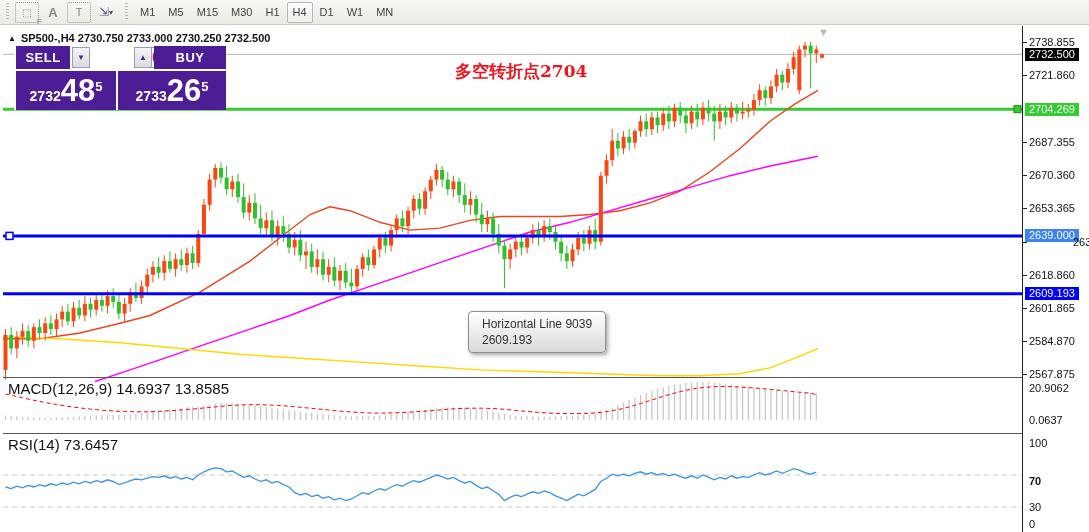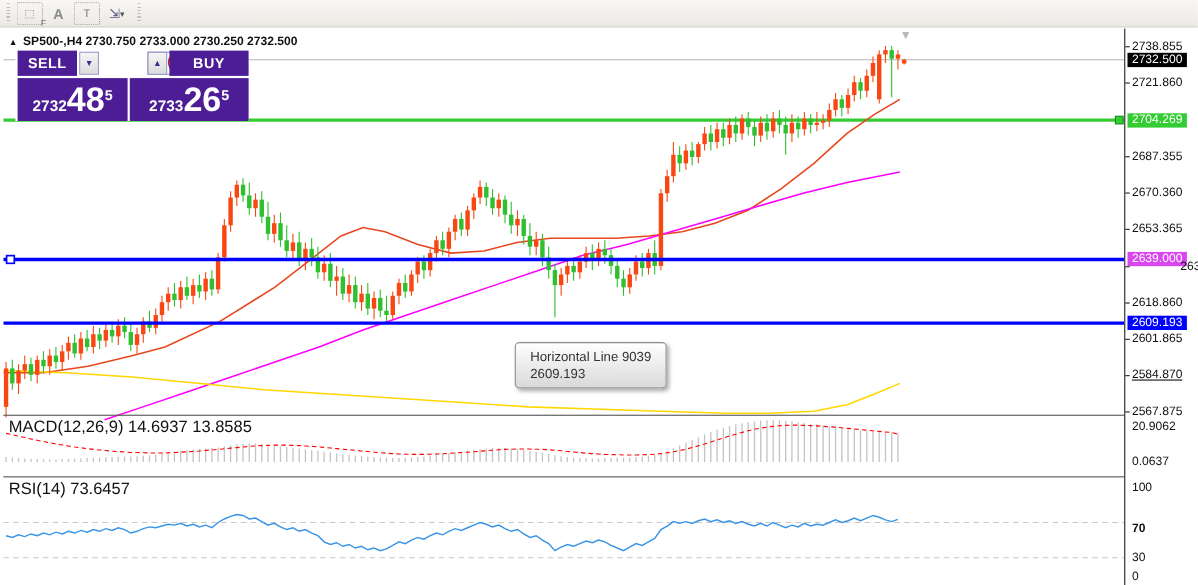--- a/index.html
+++ b/index.html
@@ -71,20 +71,31 @@
     <div class="tbtn icon-dotbox">⬚<span class="icon-f-sub">F</span></div>
     <div class="tbtn">
         <span class="icon-a">A</span>
       </div>
     <div class="tbtn icon-dotbox">T</div>
     <div class="tbtn">
         <span class="arrows-glyph">⇲</span>
         <span class="caret">▾</span>
       </div>
     <div class="grip"></div>
+    <div id="tf-group" style="display:flex;gap:1px;">
+        <div class="tbtn">M1</div>
+        <div class="tbtn">M5</div>
+        <div class="tbtn">M15</div>
+        <div class="tbtn">M30</div>
+        <div class="tbtn">H1</div>
+        <div class="tbtn active">H4</div>
+        <div class="tbtn">D1</div>
+        <div class="tbtn">W1</div>
+        <div class="tbtn">MN</div>
+      </div>
   </div>
 
   <div id="chartwin">
     <div id="title-row">
       <span id="title-tri">▲</span>
       <span>SP500-,H4  2730.750 2733.000 2730.250 2732.500</span>
     </div>
 
     <svg id="main-svg" width="1019" height="353" style="left:3px;top:5px;">
         <line x1="0" y1="23.33980582524268" x2="1019" y2="23.33980582524268" stroke="#b4b4b4" stroke-width="1"></line>
@@ -562,20 +573,21 @@
       </div>
       <div class="qcell" style="left:104px;top:25px;width:108px;height:39px;">
         <span class="bigprice">
           <span class="bp-small">2733</span>
           <span class="bp-big">26</span>
           <span class="bp-sup">5</span>
         </span>
       </div>
     </div>
 
+    <div id="annotation" style="left: 455px; top: 34px; color: rgb(242, 18, 30);">多空转折点2704</div>
 
     <div id="tooltip" style="left: 468px; top: 285px;">
       <div>Horizontal Line 9039</div>
       <div>2609.193</div>
     </div>
 
     <div id="scroll-marker" style="left: 818px; top: 0px;">▼</div>
 
     <div id="right-axis">
         <div class="ax-label" style="top: 9.5px;">2738.855</div>
@@ -583,29 +595,29 @@
         <div class="ax-label hl" style="top: 21.8398px; background: rgb(0, 0, 0);">2732.500</div>
         <div class="ax-label" style="top: 42.5px;">2721.860</div>
         <div class="ax-tick" style="top: 49px;"></div>
         <div class="ax-label hl" style="top: 76.6573px; background: rgb(51, 204, 51);">2704.269</div>
         <div class="ax-label" style="top: 109.5px;">2687.355</div>
         <div class="ax-tick" style="top: 116px;"></div>
         <div class="ax-label" style="top: 142.5px;">2670.360</div>
         <div class="ax-tick" style="top: 149px;"></div>
         <div class="ax-label" style="top: 175.5px;">2653.365</div>
         <div class="ax-tick" style="top: 182px;"></div>
-        <div class="ax-label hl" style="top: 203.393px; background: #d946ef;">2639.000</div>
+        <div class="ax-label hl" style="top: 203.393px; background: #3b82f6;">2639.000</div>
         <div class="ax-label" style="top: 209.5px; margin-left: 44px;">2635.855</div>
         <div class="ax-tick" style="top: 216px;"></div>
         <div class="ax-label" style="top: 242.5px;">2618.860</div>
         <div class="ax-tick" style="top: 249px;"></div>
         <div class="ax-label hl" style="top: 261.271px; background: rgb(0, 0, 255);">2609.193</div>
         <div class="ax-label" style="top: 275.5px;">2601.865</div>
         <div class="ax-tick" style="top: 282px;"></div>
-        <div class="ax-label" style="top: 308.5px; text-decoration: underline;">2584.870</div>
+        <div class="ax-label" style="top: 308.5px;">2584.870</div>
         <div class="ax-tick" style="top: 315px;"></div>
         <div class="ax-label" style="top: 341.5px;">2567.875</div>
         <div class="ax-tick" style="top: 348px;"></div>
         <div class="ax-label" style="top: 356px;">20.9062</div>
         <div class="ax-label" style="top: 388px;">0.0637</div>
         <div class="ax-label" style="top: 411px;">100</div>
         <div class="ax-label" style="top: 449px; font-weight: bold;">70</div>
         <div class="ax-label" style="top: 475px;">30</div>
         <div class="ax-label" style="top: 492px;">0</div>
       </div>

